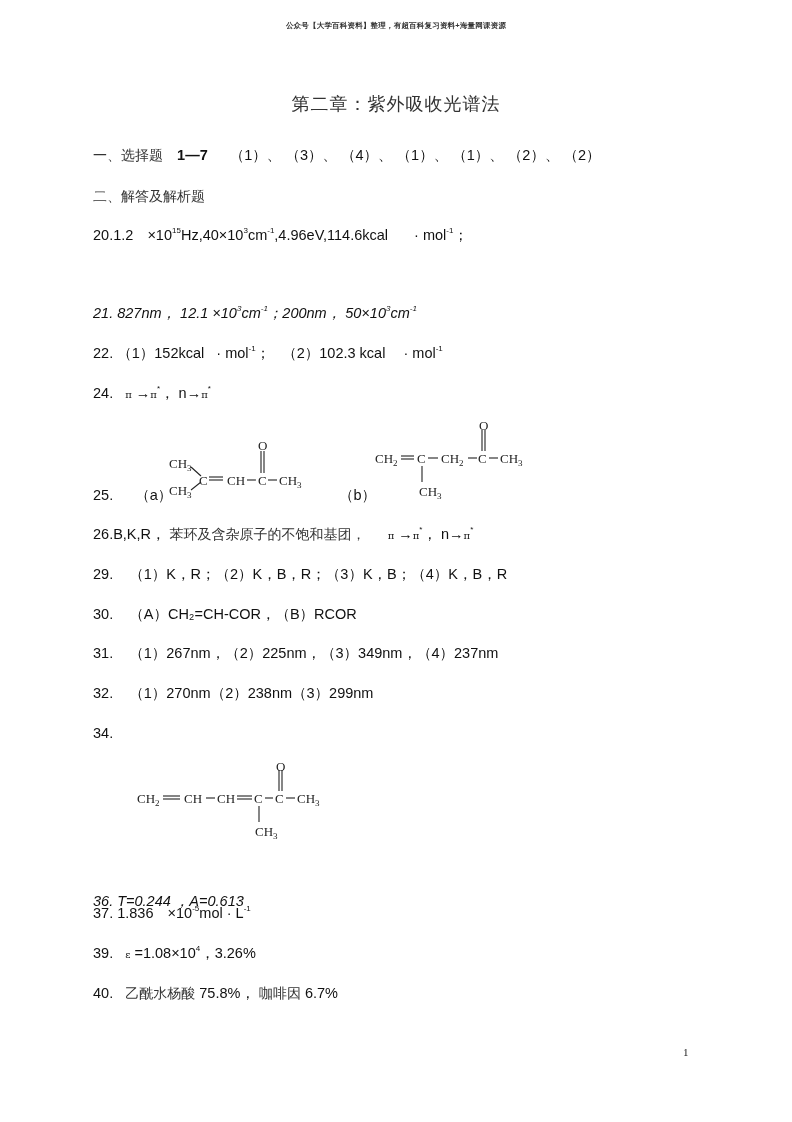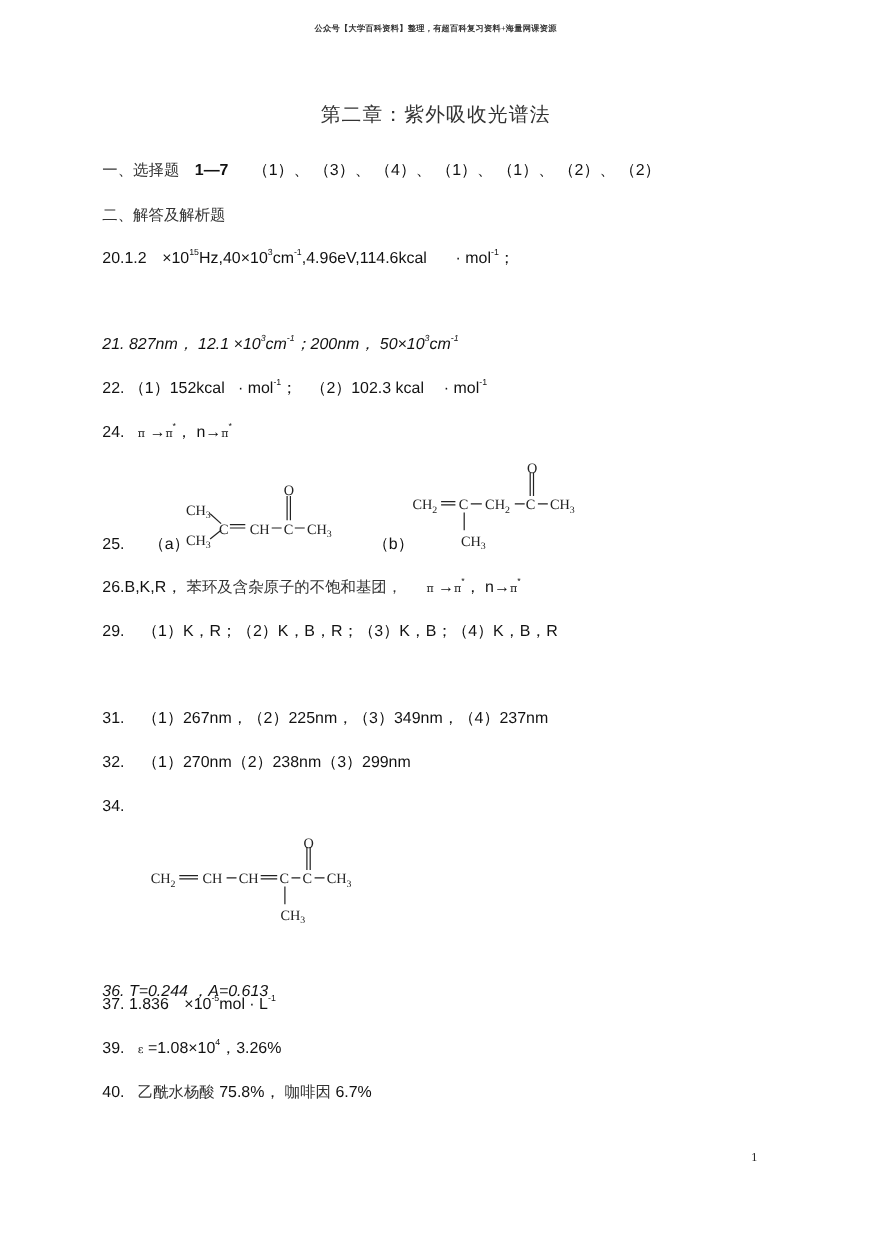--- a/index.html
+++ b/index.html
@@ -1,19 +1,19 @@
 <!DOCTYPE html>
 <html><head>
 <meta charset="utf-8">
 <style>
   html, body { margin: 0; padding: 0; background: #ffffff; }
   body { width: 792px; height: 1122px; position: relative; overflow: hidden; color: #1a1a1a; }
   .page { position: absolute; left: 0; top: 0; width: 792px; height: 1122px; background: #fff; }
   .header-note { position: absolute; top: 21px; left: 0; width: 792px; text-align: center;
-    font-family: Liberation Serif, serif; font-size: 7.5px; font-weight: bold; color: #333; letter-spacing: 0.2px; }
+    font-family: Liberation Sans, sans-serif; font-size: 7.5px; font-weight: bold; color: #333; letter-spacing: 0.2px; }
   .title { position: absolute; top: 92px; left: 0; width: 792px; text-align: center;
     font-family: "DejaVu Serif", serif; font-size: 18px; color: #333; letter-spacing: 1px; }
   .line { position: absolute; left: 93px; font-family: "Liberation Sans", sans-serif; font-size: 14.5px; color: #111; white-space: nowrap; line-height: 18px; }
   .cjk { font-family: "DejaVu Serif", serif; font-size: 14px; color: #333; margin-top: 32px; }
   sup { font-size: 8px; vertical-align: 7px; line-height: 0; }
   .sp { display: inline-block; }
   .gpi { font-family: "DejaVu Serif", serif; font-size: 10px; }
   .chem { position: absolute; }
   .chem svg text { font-family: "Liberation Serif", serif; font-size: 13px; fill: #222; }
   .chem svg .sub { font-size: 9px; }
@@ -139,20 +139,25 @@
     <span>→</span><span class="gpi">π</span><sup>*</sup><span>，</span>
     <span>n</span><span>→</span><span class="gpi">π</span><sup>*</sup>
   </div>
 
   <div class="line" style="top:565px;">
     <span>29.</span>
     <span class="sp" style="width:8px"></span>
     <span>（1）K，R；（2）K，B，R；（3）K，B；（4）K，B，R</span>
   </div>
 
+  <div class="line" style="top:605px;">
+    <span>30.</span>
+    <span class="sp" style="width:8px"></span>
+    <span>（A）CH₂=CH-COR，（B）RCOR</span>
+  </div>
 
   <div class="line" style="top:644px;">
     <span>31.</span>
     <span class="sp" style="width:8px"></span>
     <span>（1）267nm，（2）225nm，（3）349nm，（4）237nm</span>
   </div>
 
   <div class="line" style="top:684px;">
     <span>32.</span>
     <span class="sp" style="width:8px"></span>

